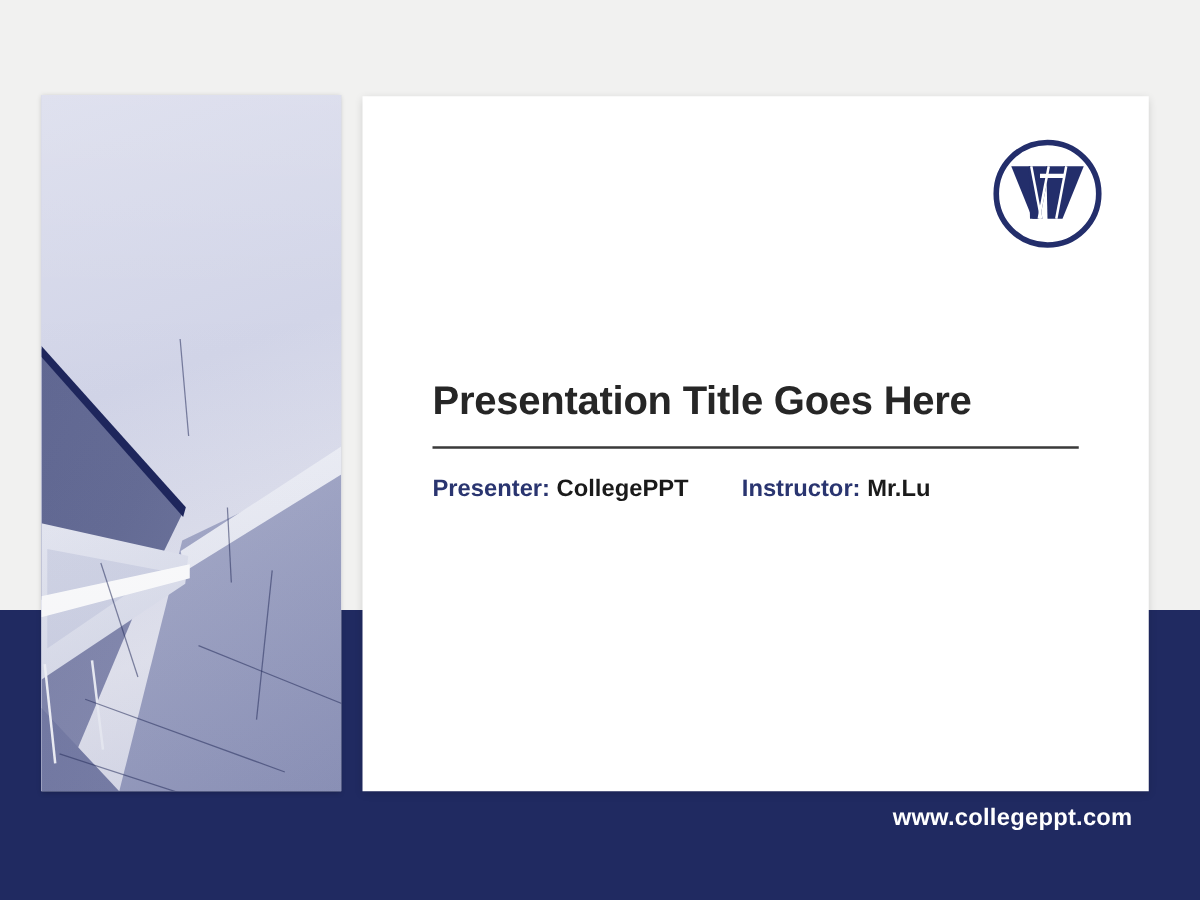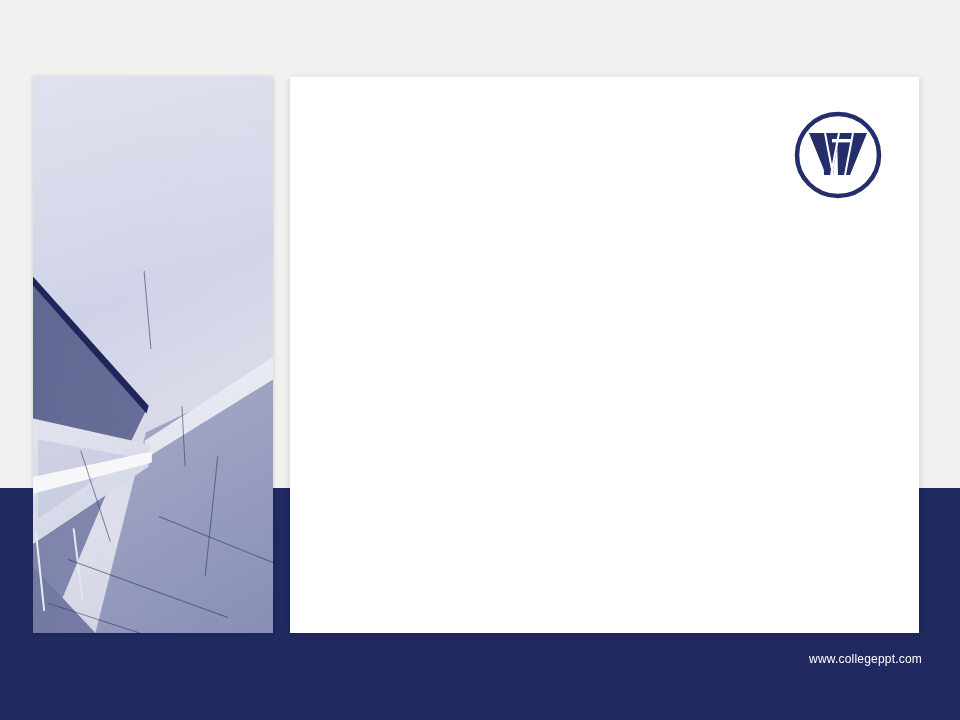--- a/index.html
+++ b/index.html
@@ -185,24 +185,25 @@
     position: absolute;
     left: 57px; bottom: 30px;
     font-size: 13px;
     color: #8d8d8d;
     letter-spacing: 0.1px;
   }
 
   
   .site-url {
     position: absolute;
-    right: 38px; bottom: 54px;
-    font-size: 12px;
+    right: 54px; bottom: 54px;
+    font-size: 19px;
     color: #ffffff;
     letter-spacing: 0.2px;
+    font-weight: bold;
   }
 </style>
 </head>
 <body>
 
 <div id="slide">
 
   <div class="bg-top"></div>
   <div class="bg-navy"></div>
 
@@ -244,18 +245,29 @@
         </g>
         <g stroke="#ffffff" stroke-width="2" fill="none">
           <line x1="33" y1="24" x2="41" y2="66"></line>
           <line x1="47" y1="24" x2="39" y2="66"></line>
           <line x1="61" y1="24" x2="53" y2="66"></line>
         </g>
         <rect x="40" y="30" width="20" height="3.4" fill="#ffffff"></rect>
       </svg>
     </div>
 
+    <div class="title-block">
+      <h1 class="slide-title">Presentation Title Goes Here</h1>
+      <div class="title-rule"></div>
+      <div class="byline">
+        <span class="lbl">Presenter:</span>
+        <span>CollegePPT</span>
+        <span class="gap"></span>
+        <span class="lbl">Instructor:</span>
+        <span>Mr.Lu</span>
+      </div>
+    </div>
 
   </div>
 
   <div class="site-url">www.collegeppt.com</div>
 
 </div>
 
 </body></html>

